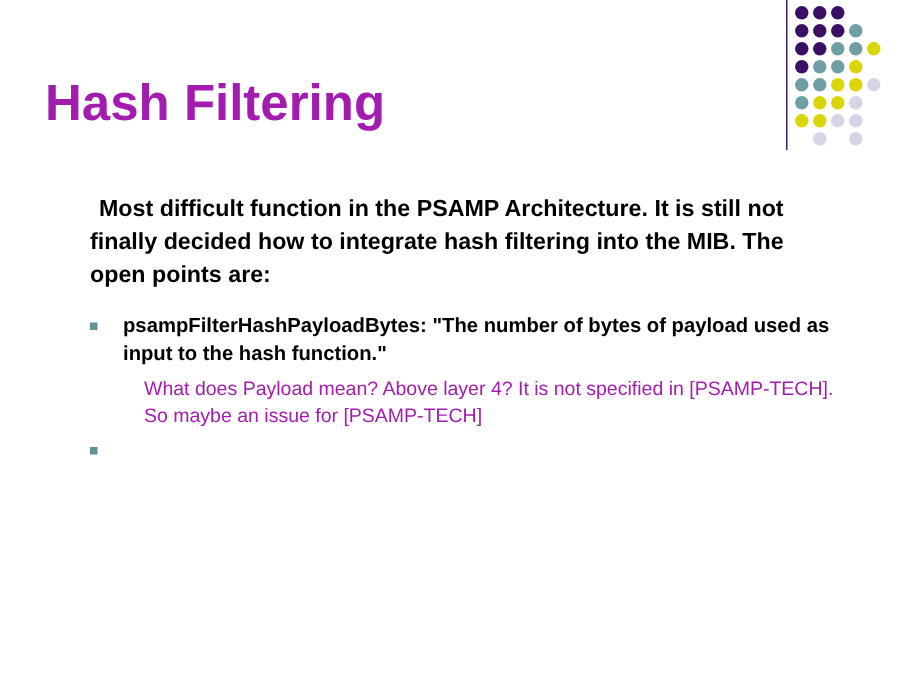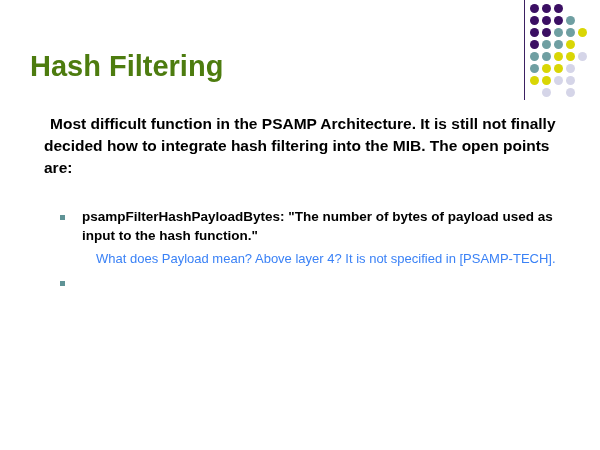--- a/index.html
+++ b/index.html
@@ -48,41 +48,41 @@
     width: 9px;
     height: 9px;
     border-radius: 50%;
   }
 
   
   .title {
     position: absolute;
     left: 30px;
     top: 50px;
-    font-size: 29px;
+    font-size: 34px;
     font-weight: bold;
-    color: #4d7c0f;
+    color: #a21caf;
     letter-spacing: 0px;
     white-space: nowrap;
   }
 
   
   .body-wrap {
     position: absolute;
     left: 44px;
     top: 113px;
     width: 516px;
   }
   .intro {
     font-size: 15.5px;
     font-weight: bold;
     color: #000000;
     line-height: 1.42;
     text-indent: 6px;
-    margin: 0;
+    margin: 16px;
   }
 
   .bullets {
     margin: 0;
     padding: 0;
     list-style: none;
     position: absolute;
     left: 58px;
     top: 208px;
     width: 500px;
@@ -101,21 +101,21 @@
     top: 7px;
     width: 5px;
     height: 5px;
     background: #5f9396;
   }
   .sub-block {
     margin: 5px 0 6px 0;
     padding-left: 38px;
     font-size: 13px;
     font-weight: normal;
-    color: #3b82f6;
+    color: #a21caf;
     line-height: 1.33;
   }
   .sub-line { display: block; }
 </style>
 </head>
 <body>
 
 <div class="slide">
 
   <div class="deco">
@@ -159,20 +159,21 @@
 
   <div class="body-wrap">
     <p class="intro">Most difficult function in the PSAMP Architecture. It is still not finally decided how to integrate hash filtering into the MIB. The open points are:</p>
   </div>
 
   <ul class="bullets" id="bullet-list">
       <li>
         <div class="bullet-row"><span class="bullet-marker"></span><span>psampFilterHashPayloadBytes: "The number of bytes of payload used as input to the hash function."</span></div>
         <div class="sub-block">
           <span class="sub-line">What does Payload mean? Above layer 4? It is not specified in [PSAMP-TECH].</span>
+          <span class="sub-line">So maybe an issue for [PSAMP-TECH]</span>
         </div>
       </li>
       <li>
         <div class="bullet-row"><span class="bullet-marker"></span></div>
       </li>
     </ul>
 
 </div>
 
 </body></html>

